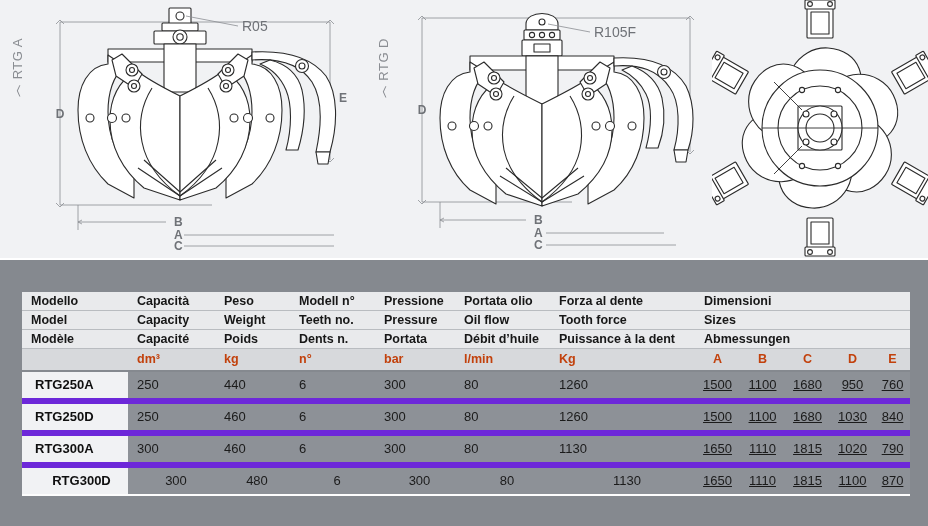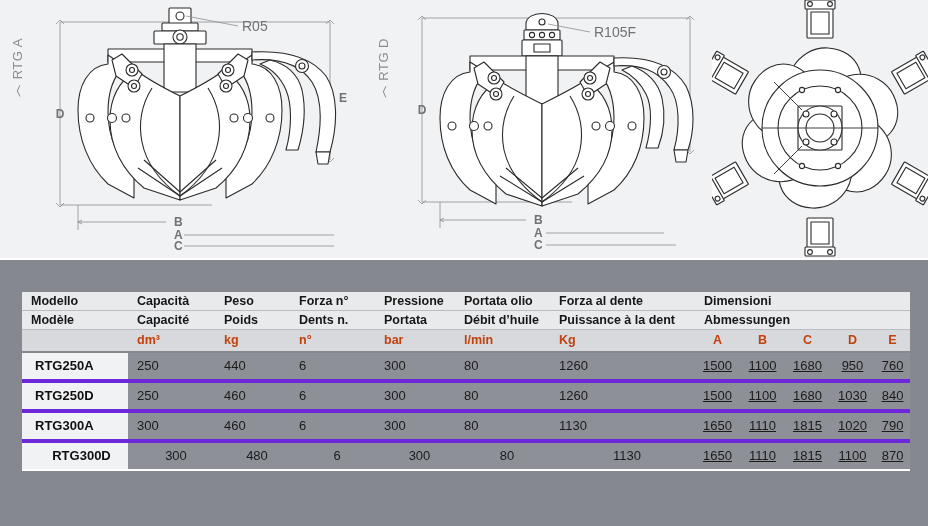--- a/index.html
+++ b/index.html
@@ -72,21 +72,21 @@
   }
   .unit-row td.dimcol{text-align:center;padding-left:0;}
   .data-row td{
     background:#8d9197;
     color:#1b1b1b;
     font-size:13px;
     height:26px;
     line-height:26px;
     padding-left:9px;
     white-space:nowrap;
-    border-bottom:4px solid #6d28d9;
+    border-bottom:6px solid #6d28d9;
     border-top:1px solid #6e7278;
   }
   .data-row td.model{
     background:#f1f2f4;
     font-weight:bold;
     font-size:13px;
     color:#101010;
     padding-left:13px;
   }
   .data-row td.dimcol{text-align:center;padding-left:0;text-decoration:underline;}
@@ -383,25 +383,35 @@
         <col style="width:45px">
     <col style="width:45px">
         <col style="width:45px">
         <col style="width:35px">
   </colgroup>
   <tbody>
     <tr class="hdr-row">
       <td>Modello</td>
       <td>Capacità</td>
       <td>Peso</td>
-      <td>Forza n°</td>
+      <td>Modell n°</td>
       <td>Pressione</td>
       <td>Portata olio</td>
       <td>Forza al dente</td>
       <td colspan="5">Dimensioni</td>
+    </tr>
+    <tr class="hdr-row">
+      <td>Model</td>
+      <td>Capacity</td>
+      <td>Weight</td>
+      <td>Teeth no.</td>
+      <td>Pressure</td>
+      <td>Oil flow</td>
+      <td>Tooth force</td>
+      <td colspan="5">Sizes</td>
     </tr>
     <tr class="hdr-row">
       <td>Modèle</td>
       <td>Capacité</td>
       <td>Poids</td>
       <td>Dents n.</td>
       <td>Portata</td>
       <td>Débit d’huile</td>
       <td>Puissance à la dent</td>
       <td colspan="5">Abmessungen</td>

